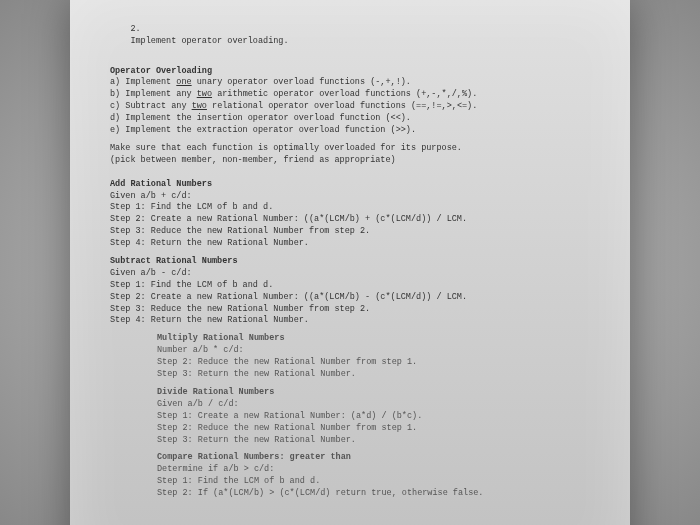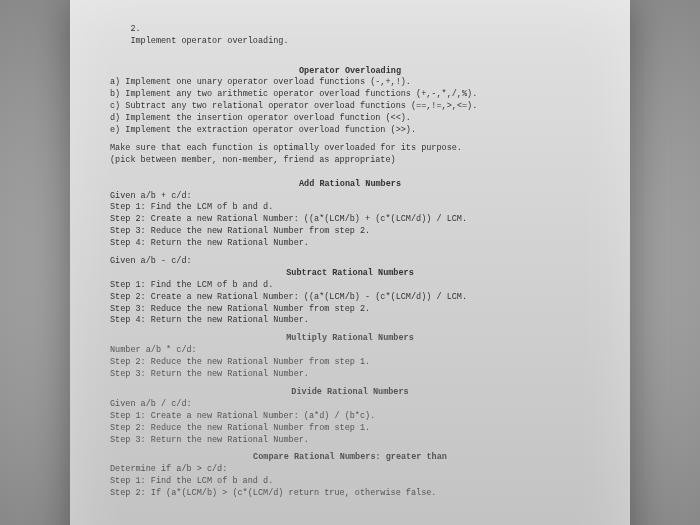--- a/index.html
+++ b/index.html
@@ -15,24 +15,24 @@
   }
   .page {
     background: linear-gradient(to bottom, #e0e0e0, #c0c0c0);
     width: 480px;
     margin: 0 auto;
     padding: 12px 40px 40px 40px;
     box-shadow: 0 0 40px rgba(0,0,0,0.4), inset 0 0 60px rgba(255,255,255,0.3);
     min-height: 525px;
   }
   .line { line-height: 1.4; white-space: pre-wrap; }
-  .bold { font-weight: bold; text-align: center; }
+  .bold { font-weight: bold; }
   .blank { height: 6px; }
-  .underline { }
-  .faded { color: #555; }
+  .underline { text-decoration: underline; }
+  .faded { color: #555; margin-left: 47px; }
 </style>
 </head>
 <body>
 
 <div class="page">
 
   <div class="line">
     <span>2.</span>
     <span>Implement operator overloading.</span>
   </div>
@@ -54,22 +54,22 @@
   <div class="blank"></div>
 
   <div class="line bold">Add Rational Numbers</div>
   <div class="line">Given a/b + c/d:</div>
   <div class="line">Step 1: Find the LCM of b and d.</div>
   <div class="line">Step 2: Create a new Rational Number: ((a*(LCM/b) + (c*(LCM/d)) / LCM.</div>
   <div class="line">Step 3: Reduce the new Rational Number from step 2.</div>
   <div class="line">Step 4: Return the new Rational Number.</div>
 
   <div class="blank"></div>
+  <div class="line bold">Subtract Rational Numbers</div>
   <div class="line">Given a/b - c/d:</div>
-  <div class="line bold">Subtract Rational Numbers</div>
   <div class="line">Step 1: Find the LCM of b and d.</div>
   <div class="line">Step 2: Create a new Rational Number: ((a*(LCM/b) - (c*(LCM/d)) / LCM.</div>
   <div class="line">Step 3: Reduce the new Rational Number from step 2.</div>
   <div class="line">Step 4: Return the new Rational Number.</div>
 
   <div class="blank"></div>
   <div class="line bold faded">Multiply Rational Numbers</div>
   <div class="line faded">Number a/b * c/d:</div>
   <div class="line faded">Step 2: Reduce the new Rational Number from step 1.</div>
   <div class="line faded">Step 3: Return the new Rational Number.</div>

